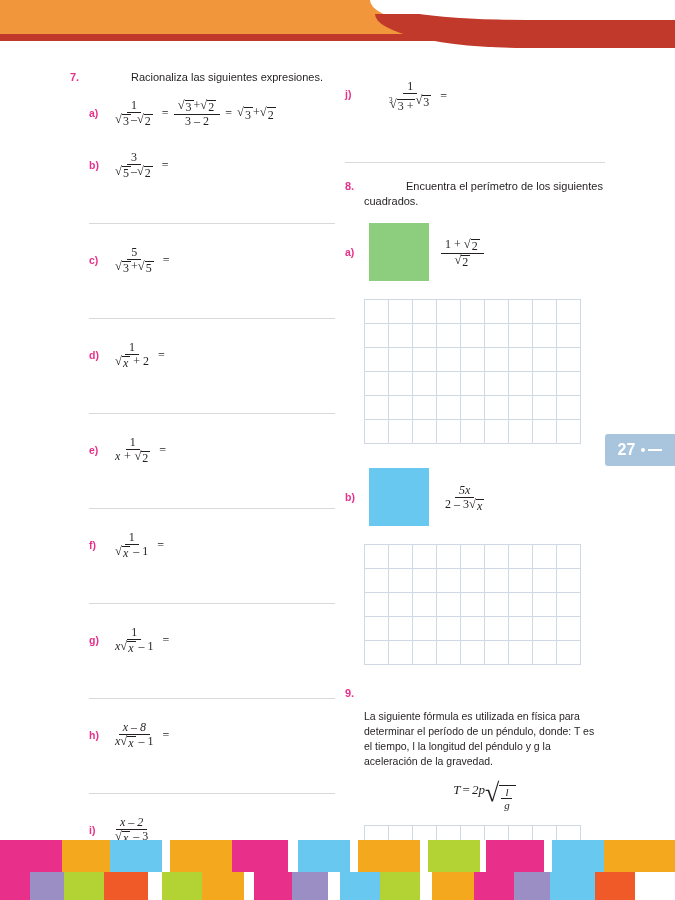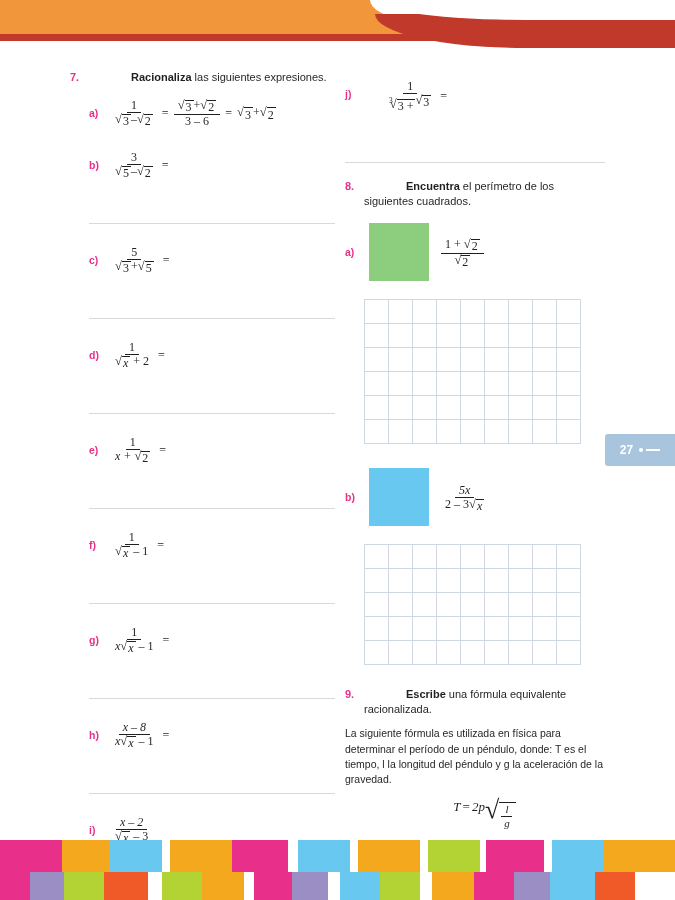--- a/index.html
+++ b/index.html
@@ -84,21 +84,21 @@
     height: 32px;
     background: #a8c5dd;
     display: flex;
     align-items: center;
     justify-content: center;
     gap: 6px;
     border-top-left-radius: 3px;
     border-bottom-left-radius: 3px;
   }
   .page-tab .num {
-    font-size: 12px;
+    font-size: 16px;
     font-weight: bold;
     color: #ffffff;
   }
   .page-tab .dots { display: flex; gap: 3px; align-items: center; }
   .page-tab .dot { width: 4px; height: 4px; border-radius: 50%; background: #ffffff; }
   .page-tab .dash { width: 14px; height: 2px; background: #ffffff; }
 
   
   .col {
     position: absolute;
@@ -114,21 +114,21 @@
     gap: 7px;
     margin-bottom: 10px;
   }
   .ex-num {
     color: #e8308a;
     font-weight: bold;
     font-size: 11px;
     min-width: 12px;
   }
   .ex-title { font-size: 11px; line-height: 1.35; }
-  .ex-title b { font-weight: bold; padding-left: 42px; }
+  .ex-title b { font-weight: normal; padding-left: 42px; }
 
   .item {
     display: flex;
     align-items: flex-start;
     gap: 10px;
     margin-left: 19px;
     min-height: 40px;
   }
   .item-letter {
     color: #e8308a;
@@ -203,20 +203,21 @@
     align-items: center;
     gap: 12px;
     margin-left: 19px;
   }
   .sq-green { width: 60px; height: 58px; background: #8dce7e; }
   .sq-blue  { width: 60px; height: 58px; background: #69c8ef; }
 
   .para {
     font-size: 10.5px;
     line-height: 1.45;
+    margin-left: 19px;
   }
   .centered-formula {
     display: flex;
     justify-content: center;
     margin: 12px 0 10px 19px;
     font-family: "Liberation Serif", serif;
     font-size: 13px;
   }
 </style>
 </head>
@@ -258,21 +259,21 @@
       </span>
       <span class="eq">=</span>
       <span class="frac">
         <span class="num"><span class="rad">
               <span class="sign">√</span>
               <span class="body">3</span>
             </span><span>+</span><span class="rad">
               <span class="sign">√</span>
               <span class="body">2</span>
             </span></span>
-        <span class="den">3 – 6</span>
+        <span class="den">3 – 2</span>
       </span>
       <span class="eq">=</span>
       <span><span class="rad">
             <span class="sign">√</span>
             <span class="body">3</span>
           </span><span>+</span><span class="rad">
             <span class="sign">√</span>
             <span class="body">2</span>
           </span></span>
     </span>
@@ -562,21 +563,20 @@
       <div class="cell"></div>
       <div class="cell"></div>
       <div class="cell"></div>
       <div class="cell"></div>
       <div class="cell"></div>
       <div class="cell"></div>
     </div>
 
   <div class="ex-head" style="margin-top:22px;">
     <span class="ex-num">9.</span>
-    <span class="ex-title"><b>Escribe</b><span> una fórmula equivalente racionalizada.</span></span>
   </div>
 
   <div class="para">La siguiente fórmula es utilizada en física para determinar el período de un péndulo, donde: T es el tiempo, l la longitud del péndulo y g la aceleración de la gravedad.</div>
 
   <div class="centered-formula">
     <span class="it">T</span>
     <span class="eq">=</span>
     <span class="it">2p</span>
     <span class="rad" style="align-items:flex-start;">
       <span class="sign" style="font-size:26px; line-height:0.85;">√</span>

